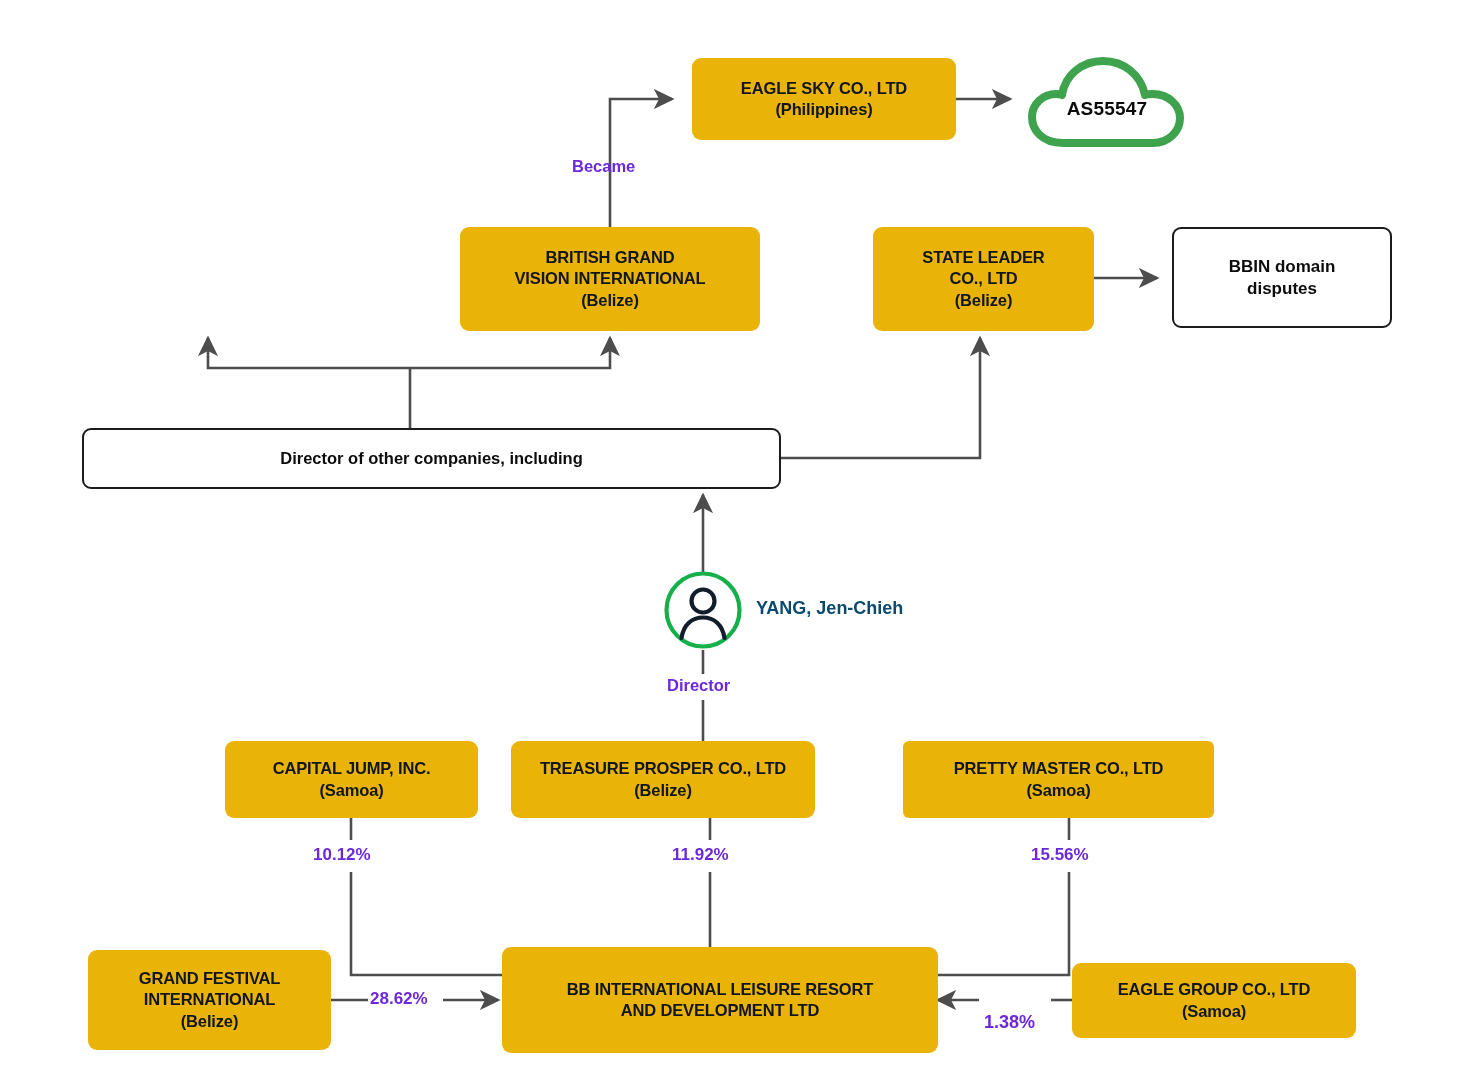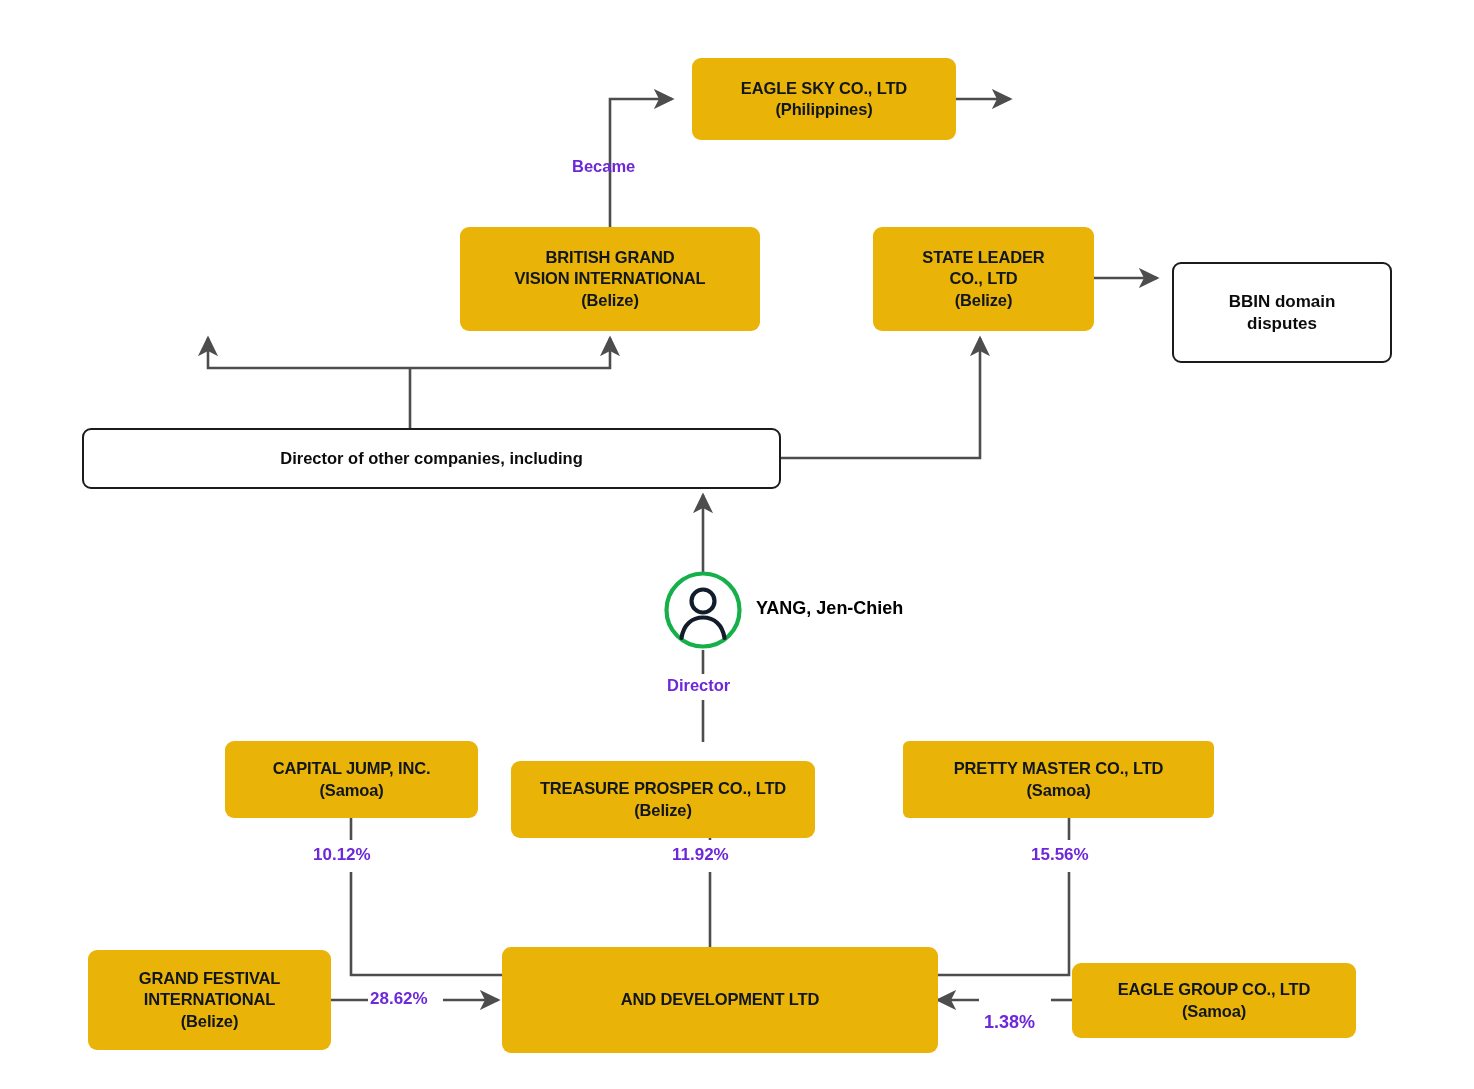--- a/index.html
+++ b/index.html
@@ -65,21 +65,21 @@
     width: 100%;
     text-align: center;
     font-weight: bold;
     color: #0c0c0c;
     letter-spacing: 0.2px;
   }
   .person-wrap { position: absolute; }
   .person-name {
     position: absolute;
     font-weight: bold;
-    color: #000000;
+    color: #0c4a6e;
     white-space: nowrap;
   }
 </style>
 </head>
 <body>
 
 <div id="canvas">
 
   <svg class="edges" viewBox="0 0 1474 1089">
     <defs>
@@ -123,39 +123,53 @@
     </g>
   </svg>
 
   <div class="node green" style="left:692px; top:58px; width:264px; height:82px; font-size:16.5px;">
     <div class="inner">
       <div>EAGLE SKY CO., LTD</div>
       <div class="sub">(Philippines)</div>
     </div>
   </div>
 
+  <div class="cloud-wrap" style="left:1027px; top:46px; width:160px; height:105px;">
+    <svg viewBox="0 0 160 105" width="160" height="105">
+      <path d="M 36 97
+               C 14 97 5 83 5 71
+               C 5 58 16 48 29 48
+               C 31 48 33 48 35 49
+               C 38 29 55 15 76 15
+               C 97 15 114 29 118 49
+               C 120 48 123 48 126 48
+               C 141 48 153 59 153 72
+               C 153 85 142 97 126 97 Z" fill="#ffffff" stroke="#3FA34D" stroke-width="8" stroke-linejoin="round"></path>
+    </svg>
+    <div class="cloud-text" style="top:52px; font-size:19px;">AS55547</div>
+  </div>
 
 
   <div class="node green" style="left:460px; top:227px; width:300px; height:104px; font-size:16.5px;">
     <div class="inner">
       <div>BRITISH GRAND</div>
       <div>VISION INTERNATIONAL</div>
       <div class="sub">(Belize)</div>
     </div>
   </div>
 
   <div class="node green" style="left:873px; top:227px; width:221px; height:104px; font-size:16.5px;">
     <div class="inner">
       <div>STATE LEADER</div>
       <div>CO., LTD</div>
       <div class="sub">(Belize)</div>
     </div>
   </div>
 
-  <div class="node outline" style="left:1172px; top:227px; width:220px; height:101px; font-size:17px;margin-top:35px;">
+  <div class="node outline" style="left:1172px; top:227px; width:220px; height:101px; font-size:17px;">
     <div class="inner">
       <div>BBIN domain</div>
       <div>disputes</div>
     </div>
   </div>
 
   <div class="node outline" style="left:82px; top:428px; width:699px; height:61px; font-size:16.5px;">
     <div class="inner">
       <div>Director of other companies, including</div>
     </div>
@@ -174,21 +188,21 @@
 
   <div class="edge-label" style="left:667px; top:676px; font-size:16.5px;">Director</div>
 
   <div class="node green" style="left:225px; top:741px; width:253px; height:77px; font-size:16.5px;">
     <div class="inner">
       <div>CAPITAL JUMP, INC.</div>
       <div class="sub">(Samoa)</div>
     </div>
   </div>
 
-  <div class="node green" style="left:511px; top:741px; width:304px; height:77px; font-size:16.5px;margin-top:20px;">
+  <div class="node green" style="left:511px; top:741px; width:304px; height:77px; font-size:16.5px;">
     <div class="inner">
       <div>TREASURE PROSPER CO., LTD</div>
       <div class="sub">(Belize)</div>
     </div>
   </div>
 
   <div class="node green" style="left:903px; top:741px; width:311px; height:77px; font-size:16.5px;border-radius:6px;">
     <div class="inner">
       <div>PRETTY MASTER CO., LTD</div>
       <div class="sub">(Samoa)</div>
@@ -202,20 +216,21 @@
   <div class="node green" style="left:88px; top:950px; width:243px; height:100px; font-size:16.5px;">
     <div class="inner">
       <div>GRAND FESTIVAL</div>
       <div>INTERNATIONAL</div>
       <div class="sub">(Belize)</div>
     </div>
   </div>
 
   <div class="node green" style="left:502px; top:947px; width:436px; height:106px; font-size:16.5px;">
     <div class="inner">
+      <div>BB INTERNATIONAL LEISURE RESORT</div>
       <div>AND DEVELOPMENT LTD</div>
     </div>
   </div>
 
   <div class="node green" style="left:1072px; top:963px; width:284px; height:75px; font-size:16.5px;">
     <div class="inner">
       <div>EAGLE GROUP CO., LTD</div>
       <div class="sub">(Samoa)</div>
     </div>
   </div>

